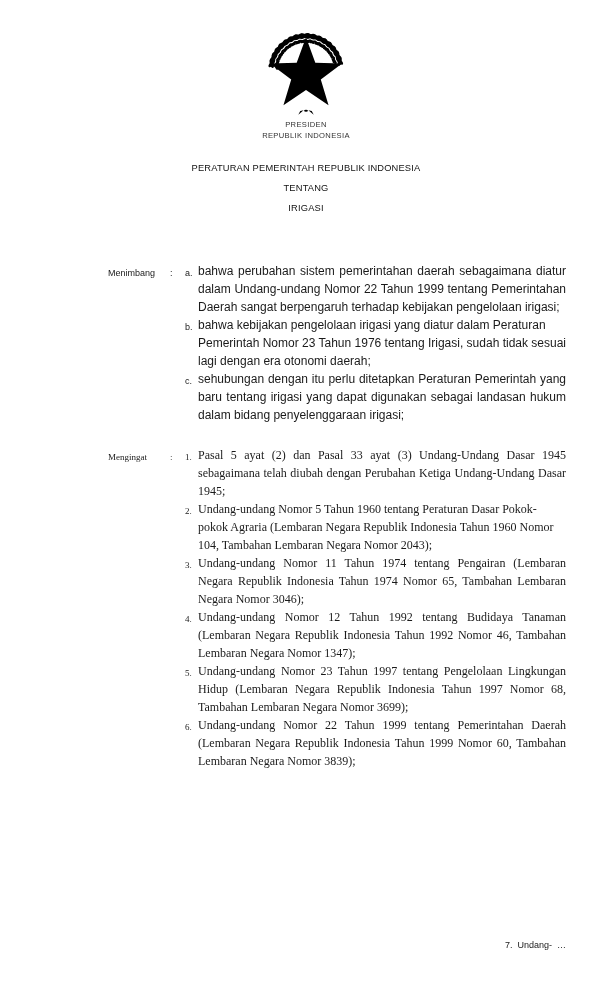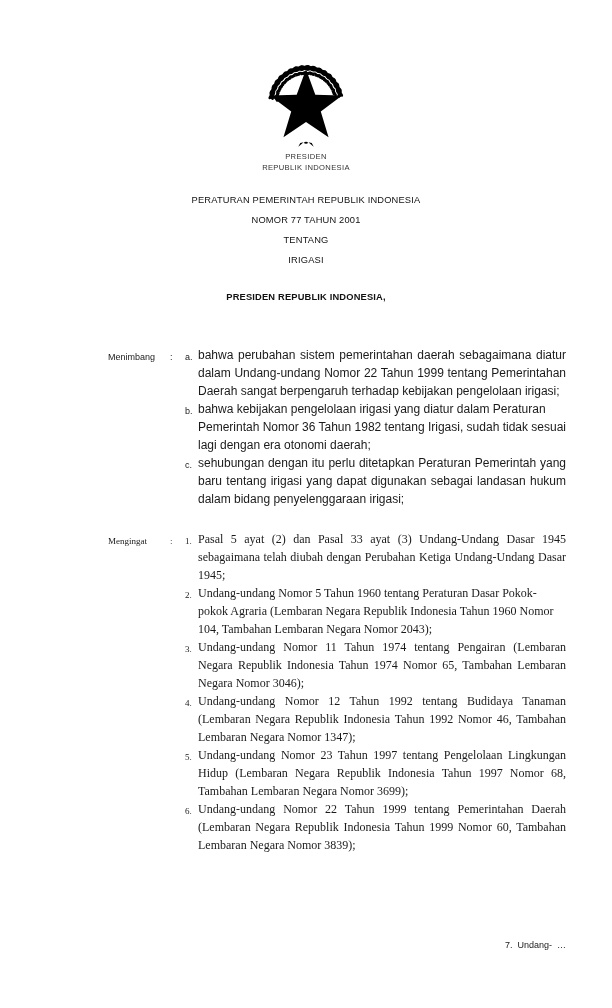--- a/index.html
+++ b/index.html
@@ -19,21 +19,21 @@
     position: relative;
     width: 612px;
     height: 1008px;
     box-sizing: border-box;
     overflow: hidden;
   }
 
   
   .emblem-block {
     width: 100%;
-    padding-top: 54px;
+    padding-top: 22px;
     display: flex;
     flex-direction: column;
     align-items: center;
   }
   .emblem-svg {
     display: block;
   }
   .emblem-caption {
     margin-top: 2px;
     text-align: center;
@@ -222,42 +222,40 @@
     </svg>
 
     <div class="emblem-caption">
       <div>PRESIDEN</div>
       <div>REPUBLIK INDONESIA</div>
     </div>
   </div>
 
   <div class="title-block">
     <div class="title-line">PERATURAN PEMERINTAH REPUBLIK INDONESIA</div>
-    <div class="title-line">NOMOR 77 TAHUN 2001</div>
     <div class="title-line">TENTANG</div>
     <div class="title-line">IRIGASI</div>
   </div>
 
-  <div class="authority-line">PRESIDEN REPUBLIK INDONESIA,</div>
 
   <div class="clauses">
 
     <div class="clause-section">
       <div class="clause-label">Menimbang</div>
       <div class="clause-colon">:</div>
       <div class="clause-items">
 
         <div class="clause-item">
           <div class="item-marker">a.</div>
           <div class="item-text">bahwa perubahan sistem pemerintahan daerah sebagaimana diatur dalam Undang-undang Nomor 22 Tahun 1999 tentang Pemerintahan Daerah sangat berpengaruh terhadap kebijakan pengelolaan irigasi;</div>
         </div>
 
         <div class="clause-item">
           <div class="item-marker">b.</div>
-          <div class="item-text no-justify">bahwa kebijakan pengelolaan irigasi yang diatur dalam Peraturan Pemerintah Nomor 36 Tahun 1982 tentang Irigasi, sudah tidak sesuai lagi dengan era otonomi daerah;</div>
+          <div class="item-text no-justify">bahwa kebijakan pengelolaan irigasi yang diatur dalam Peraturan Pemerintah Nomor 23 Tahun 1976 tentang Irigasi, sudah tidak sesuai lagi dengan era otonomi daerah;</div>
         </div>
 
         <div class="clause-item">
           <div class="item-marker">c.</div>
           <div class="item-text">sehubungan dengan itu perlu ditetapkan Peraturan Pemerintah yang baru tentang irigasi yang dapat digunakan sebagai landasan hukum dalam bidang penyelenggaraan irigasi;</div>
         </div>
 
       </div>
     </div>
 

